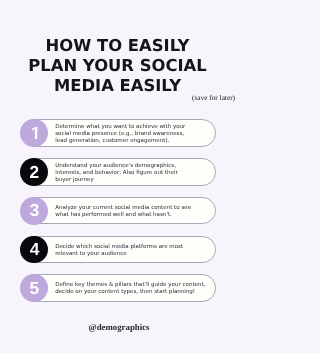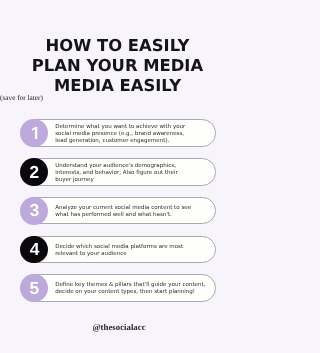--- a/index.html
+++ b/index.html
@@ -2,21 +2,21 @@
 <html><head>
 <meta charset="utf-8">
 <style>
   html,body{margin:0;padding:0;}
   body{width:235px;height:353px;background:#f7f4fc;font-family:"Liberation Sans",sans-serif;overflow:hidden;
        -webkit-font-smoothing:antialiased;text-rendering:geometricPrecision;}
   .page{position:relative;width:235px;height:353px;background:#f7f4fc;transform:translateZ(0);}
   .title{position:absolute;left:0;top:35.5px;width:235px;text-align:center;
     font-family:"DejaVu Sans",sans-serif;font-weight:bold;font-size:16.4px;line-height:20.25px;
     color:#16141b;transform:translateZ(0);}
-  .subtitle{position:absolute;left:0;top:93.1px;width:235px;text-align:left;
+  .subtitle{position:absolute;left:0;top:93.1px;width:235px;text-align:right;
     font-family:"Liberation Serif",serif;font-size:7.3px;color:#17151c;transform:translateZ(0);}
   .rows{position:absolute;left:0;top:119.4px;width:235px;}
   .row{position:relative;height:27.5px;margin-bottom:11.25px;}
   .pill{position:absolute;left:20.5px;top:0;width:195.3px;height:27.5px;box-sizing:border-box;
     border:0.62px solid #a8a8b2;border-radius:13.75px;background:#fefefb;
     display:flex;align-items:center;padding-left:33.7px;padding-right:9px;}
   .ptext{font-family:"DejaVu Sans",sans-serif;font-size:5.54px;line-height:7px;color:#2e2b35;
     white-space:nowrap;transform:translateZ(0);position:relative;top:1.2px;}
   .circle{position:absolute;left:20.35px;top:0.0px;width:27.8px;height:27.8px;border-radius:50%;
     display:flex;align-items:center;justify-content:center;z-index:2;transform:translateZ(0);}
@@ -24,21 +24,21 @@
   .circle .num-txt{position:absolute;width:0;height:0;overflow:hidden;opacity:0;}
   .handle{position:absolute;left:1.5px;top:321.6px;width:235px;text-align:center;
     font-family:"Liberation Serif",serif;font-weight:bold;font-size:8.8px;color:#2b2733;transform:translateZ(0);}
 </style>
 </head>
 <body>
 
 <div class="page">
   <div class="title">
     <div>HOW TO EASILY</div>
-    <div>PLAN YOUR MEDIA</div>
+    <div>PLAN YOUR SOCIAL</div>
     <div>MEDIA EASILY</div>
   </div>
   <div class="subtitle">(save for later)</div>
   <div class="rows">
       <div class="row">
         <div class="pill">
           <div class="ptext">
             <div>Determine what you want to achieve with your</div>
             <div>social media presence (e.g., brand awareness,</div>
             <div>lead generation, customer engagement).</div>
@@ -102,14 +102,14 @@
           </div>
         </div>
         <div class="circle" style="background: rgb(189, 169, 220);">
           <svg width="8.71" height="12.05" viewBox="0 0 1019 1409">
             <path d="M1082 469Q1082 245 942.5 112.5Q803 -20 560 -20Q348 -20 220.5 75.5Q93 171 63 352L344 375Q366 285 422.0 244.0Q478 203 563 203Q668 203 730.5 270.0Q793 337 793 463Q793 574 734.0 640.5Q675 707 569 707Q452 707 378 616H104L153 1409H1000V1200H408L385 844Q487 934 640 934Q841 934 961.5 809.0Q1082 684 1082 469Z" fill="#ffffff" transform="translate(-63,1409) scale(1,-1)"></path>
           </svg>
           <span class="num-txt">5</span>
         </div>
       </div>
     </div>
-  <div class="handle">@thesocialacc</div>
+  <div class="handle">@demographics</div>
 </div>
 
 </body></html>

